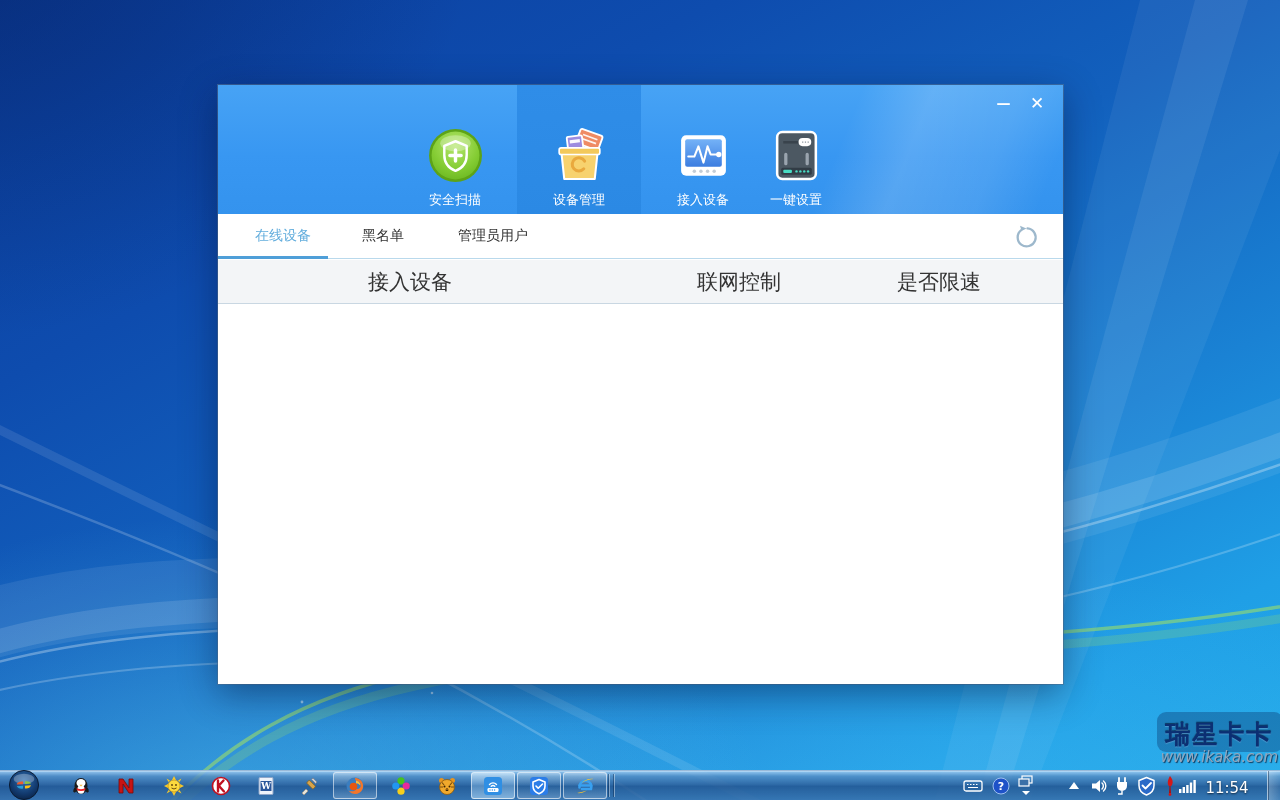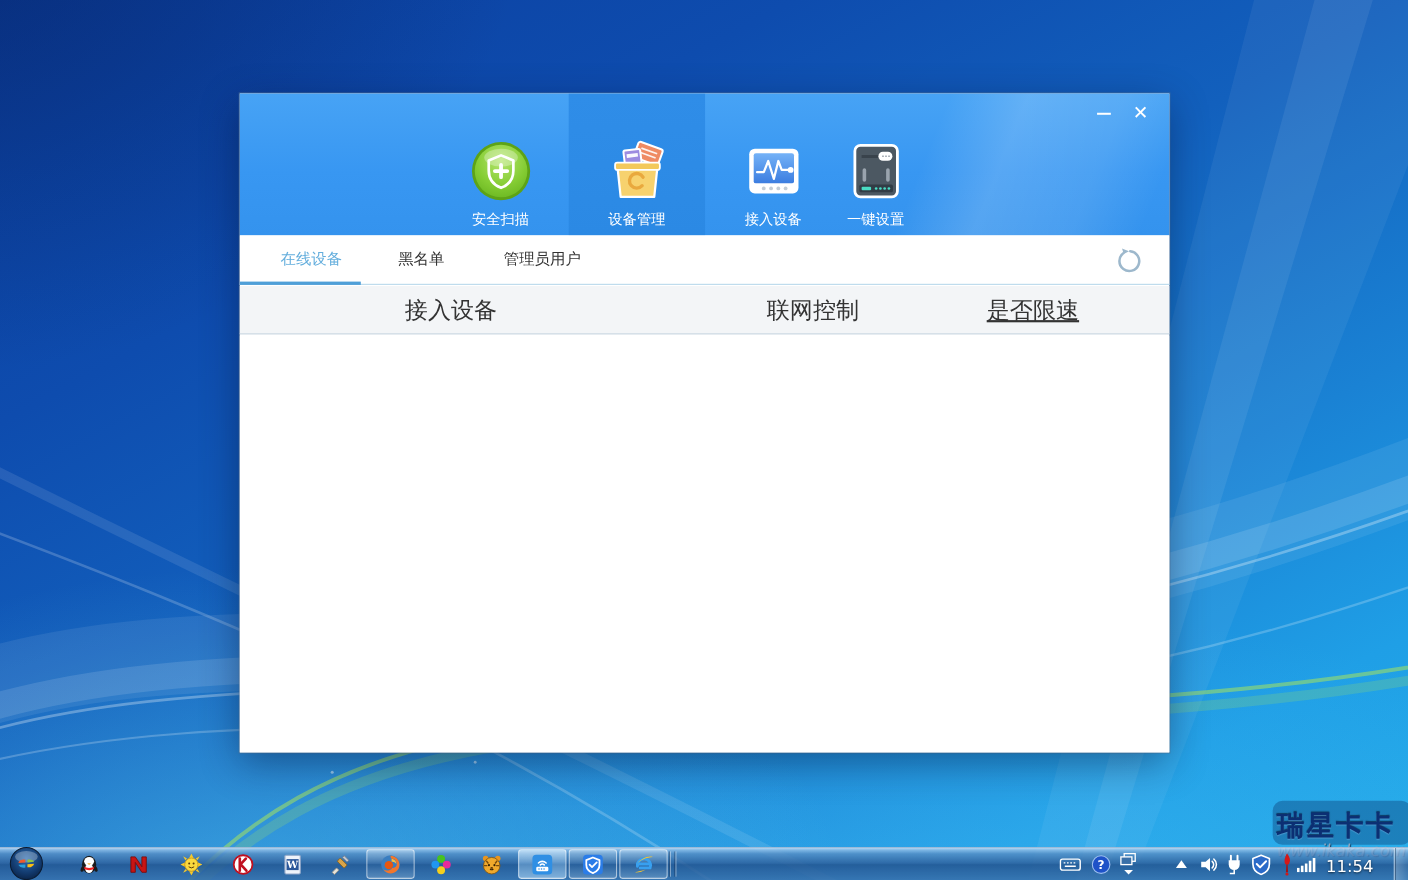--- a/index.html
+++ b/index.html
@@ -10,21 +10,21 @@
   .desktop { position:relative; width:1280px; height:800px; overflow:hidden;
     background:
       radial-gradient(ellipse 900px 500px at 18% 102%, rgba(110,225,250,0.38), transparent 60%),
       radial-gradient(ellipse 1100px 520px at 70% 108%, rgba(90,200,250,0.30), transparent 60%),
       radial-gradient(ellipse 900px 700px at -5% -10%, rgba(5,30,90,0.55), transparent 60%),
       linear-gradient(152deg, #0b3e9e 0%, #0e4cae 26%, #1260bd 46%, #1a82d4 68%, #1f9fe6 85%, #24ace9 100%);
   }
   .beams { position:absolute; left:0; top:0; z-index:1; pointer-events:none; }
 
   
-  .watermark { position:absolute; right:2px; bottom:18px; z-index:3; }
+  .watermark { position:absolute; right:2px; bottom:34px; z-index:3; text-align:center; }
   .wm-badge { position:absolute; left:-4px; top:-6px; width:126px; height:40px; border-radius:9px;
     background:rgba(4,26,80,0.30); }
   .wm-title { position:relative; color:#0b2f73; font-size:25px; font-weight:bold; letter-spacing:2px;
     text-shadow:0 1px 1px rgba(160,200,240,0.35), 0 -1px 1px rgba(0,10,40,0.6); }
   .wm-url { position:relative; color:#93a7bd; font-size:15px; font-style:italic;
     text-shadow:1px 1px 1px rgba(10,30,60,0.8); margin-top:-3px; }
 
   
   .window { position:absolute; left:218px; top:85px; width:845px; height:599px; z-index:5;
     background:#fff; box-shadow:0 10px 34px rgba(0,18,55,0.45), 0 0 0 1px rgba(95,125,155,0.55); }
@@ -53,21 +53,21 @@
   .tab.t0 { left:0;padding-left:20px; }  .tab.t1 { left:110px; } .tab.t2 { left:220px; }
   .tab.active { color:#64aedd; }
   .tab-underline { position:absolute; left:0; bottom:-1px; width:110px; height:3px; background:#4f9fd8; }
   .refresh-btn { position:absolute; right:24px; top:10px; width:26px; height:26px; border:0;
     background:transparent; cursor:pointer; padding:0; }
 
   .table-header { position:absolute; left:0; top:175px; width:100%; height:44px;
     background:#f3f5f7; border-bottom:1px solid #c9d7e2; }
   .th { position:absolute; top:0; height:44px; line-height:44px; transform:translateX(-50%);
     font-size:21px; color:#333; white-space:nowrap; }
-  .th.c0 { left:192px; } .th.c1 { left:501px;margin-left:20px; } .th.c2 { left:721px;text-decoration:underline; }
+  .th.c0 { left:192px; } .th.c1 { left:501px;margin-left:20px; } .th.c2 { left:721px; }
 
   .content { position:absolute; left:0; top:220px; width:100%; height:379px; background:#fff; }
 
   
   .taskbar { position:absolute; left:0; bottom:0; width:1280px; height:30px; z-index:10;
     background:linear-gradient(180deg, rgba(170,210,245,0.85) 0%, rgba(85,140,195,0.82) 18%,
       rgba(45,95,155,0.85) 48%, rgba(35,85,145,0.88) 52%, rgba(55,110,170,0.85) 100%);
     border-top:1px solid rgba(255,255,255,0.5);
     box-shadow:inset 0 1px 0 rgba(255,255,255,0.25); }
   .tb-ico { position:absolute; top:5px; width:20px; height:20px; cursor:pointer; }

